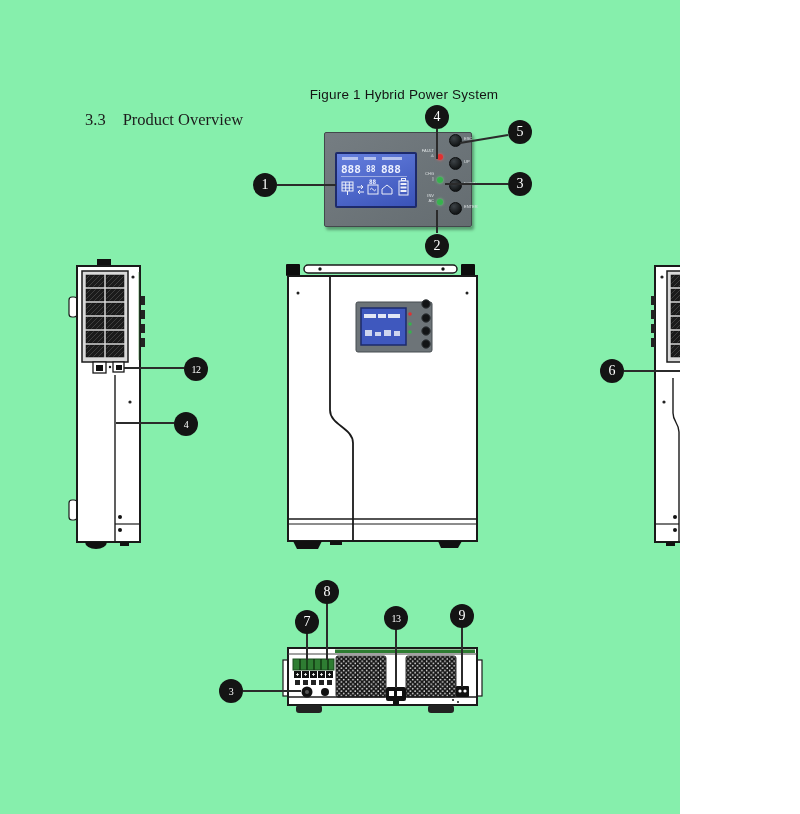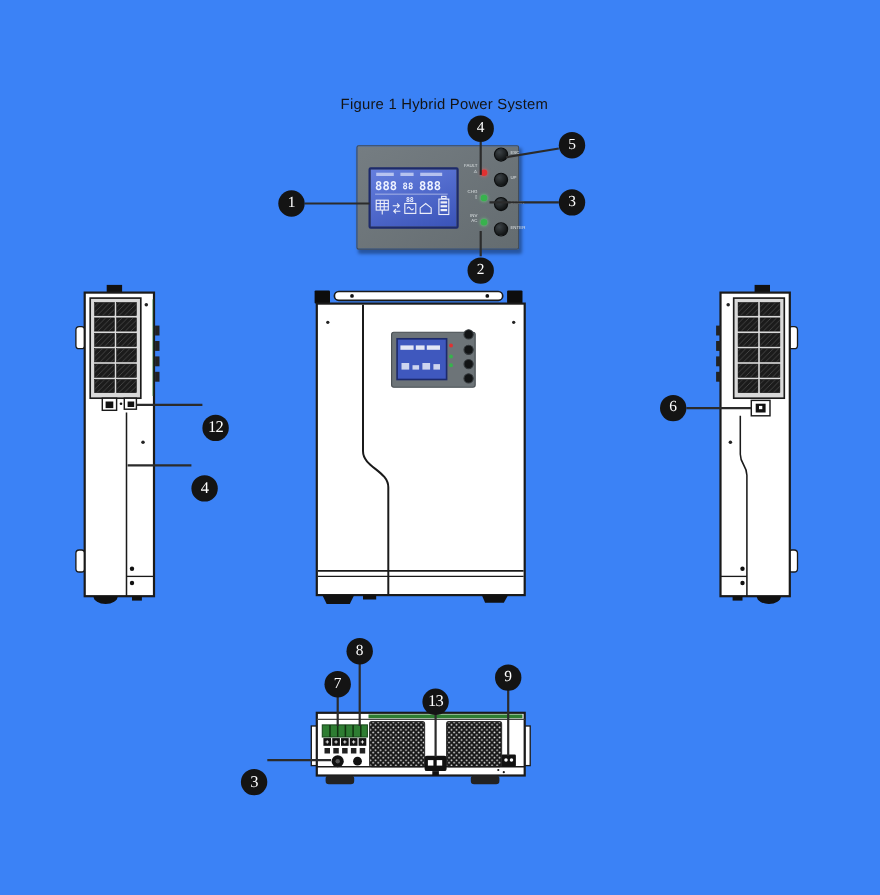--- a/index.html
+++ b/index.html
@@ -1,16 +1,16 @@
 <!DOCTYPE html>
 <html><head>
 <meta charset="utf-8">
 <style>
   html,body{margin:0;padding:0;background:#ffffff;}
-  .page{position:relative;width:800px;height:814px;background:#3b82f6;overflow:hidden;
+  .page{position:relative;width:680px;height:814px;background:#86efac;overflow:hidden;
         font-family:"Liberation Sans",sans-serif;}
   .figure-title{position:absolute;top:87px;left:0;width:808px;text-align:center;
         font-size:13.5px;color:#141414;letter-spacing:.2px;}
   .section-heading{position:absolute;top:110px;left:85px;font-family:"Liberation Serif",serif;
         font-size:16.5px;color:#1c1c1c;}
   .section-heading .num{margin-right:17px;}
   svg.art,svg.overlay{position:absolute;left:0;top:0;}
   svg.art{z-index:1;}
   svg.overlay{z-index:5;pointer-events:none;}
 
@@ -26,28 +26,31 @@
   .led-label{position:absolute;left:84px;width:25px;text-align:right;font-size:4px;line-height:4.5px;
        color:#dde2e4;}
   .pbtn{position:absolute;left:124px;width:13px;height:13px;border-radius:50%;
        background:radial-gradient(circle at 35% 30%,#3d4347,#141718 70%);border:1px solid #0b0d0e;box-sizing:border-box;}
   .pbtn-label{position:absolute;left:139px;width:14px;font-size:4px;line-height:4.5px;color:#dde2e4;white-space:nowrap;}
 
   
   .callout{position:absolute;width:24px;height:24px;border-radius:50%;background:#141414;
        color:#fff;z-index:6;display:flex;align-items:center;justify-content:center;
        font-family:"Liberation Serif",serif;font-size:14px;}
-  .callout.wide{font-size:15px;letter-spacing:-.5px;margin-top:20px;}
+  .callout.wide{font-size:10px;letter-spacing:-.5px;}
 </style>
 </head>
 <body>
 
 <div class="page">
 
   <div class="figure-title">Figure 1 Hybrid Power System</div>
+  <div class="section-heading">
+    <span class="num">3.3</span><span>Product Overview</span>
+  </div>
 
   <svg class="art" width="800" height="814">
     <defs>
       <pattern id="mesh" patternUnits="userSpaceOnUse" width="5" height="5">
         <rect width="5" height="5" fill="#1b1b1b"></rect>
         <path d="M0,5 L5,0 M-1,1 L1,-1 M4,6 L6,4" stroke="#4f4f4f" stroke-width="0.7"></path>
       </pattern>
       <pattern id="vent" patternUnits="userSpaceOnUse" width="4.6" height="4.6">
         <rect width="4.6" height="4.6" fill="#181818"></rect>
         <circle cx="1.1" cy="1.1" r="0.8" fill="#f5f5f5"></circle>

